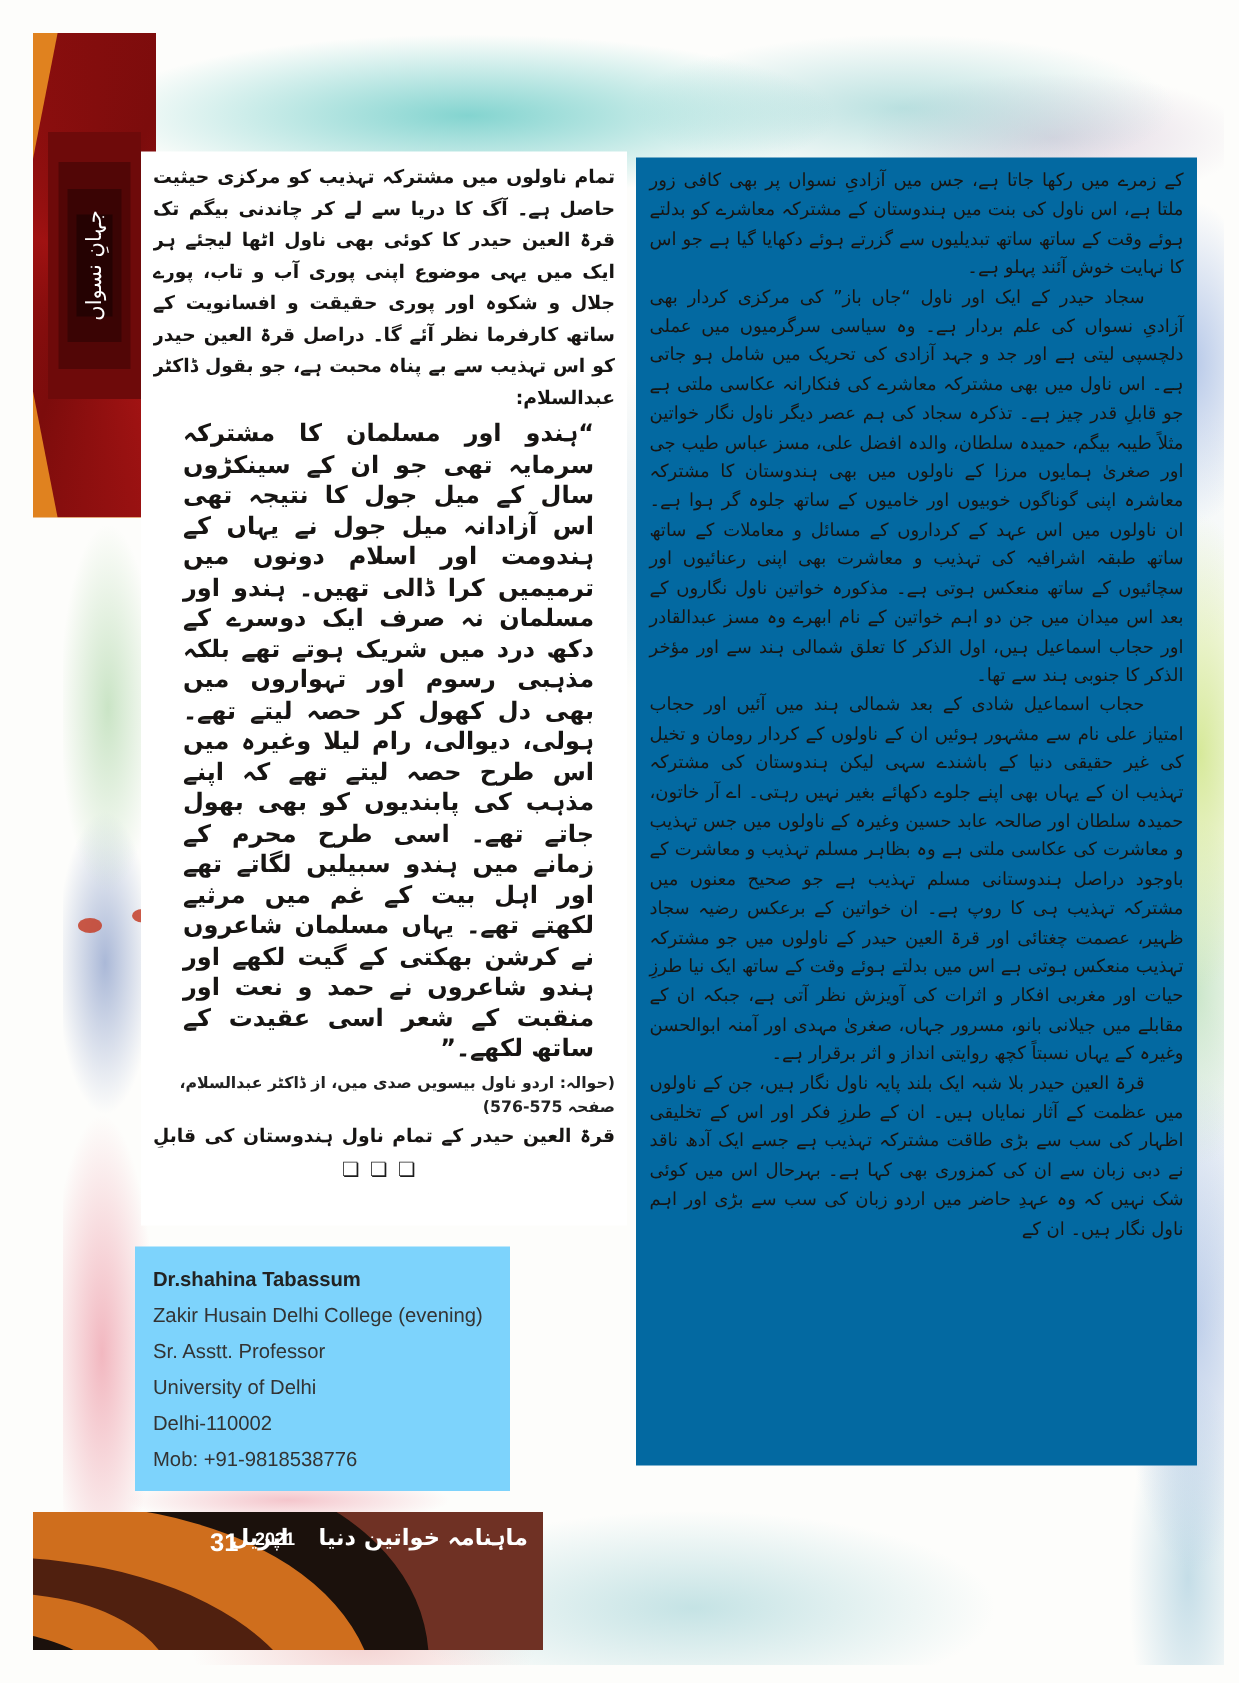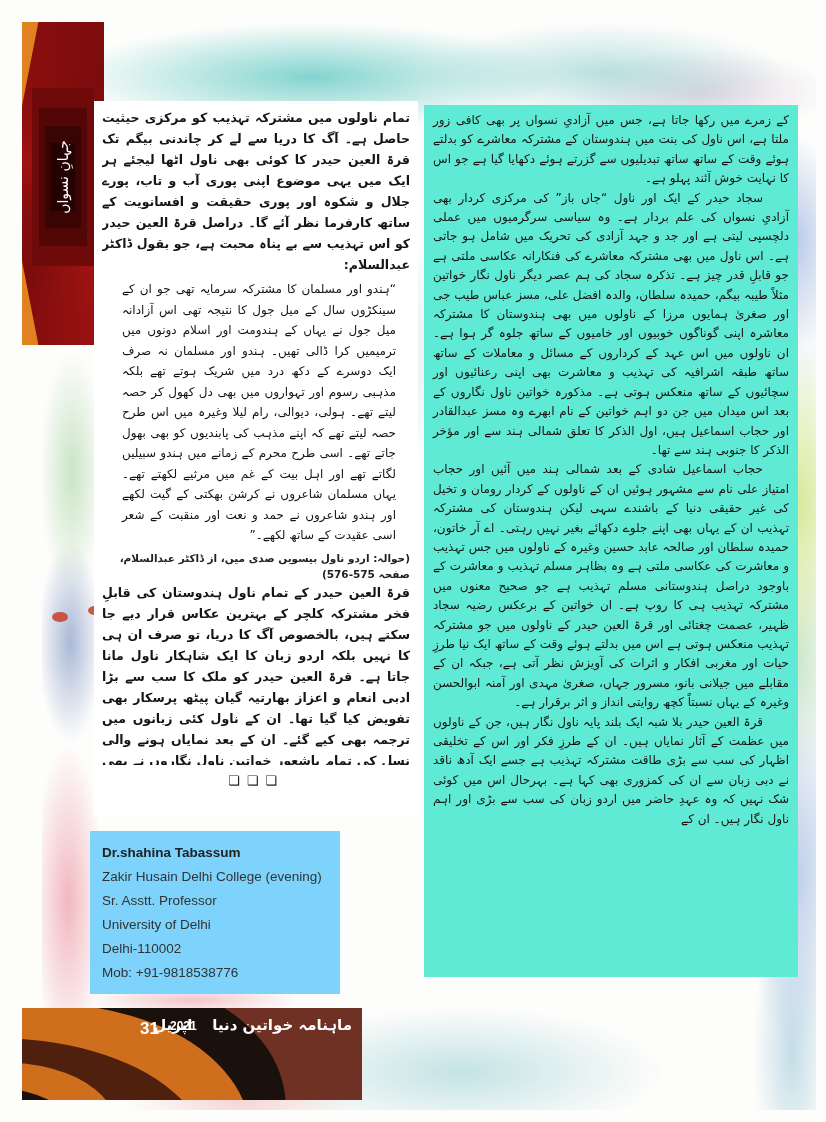--- a/index.html
+++ b/index.html
@@ -54,27 +54,27 @@
 
   
   .urdu{direction:rtl;text-align:justify;color:#171513;}
   .col-left{
     position:absolute;left:94px;top:101px;width:324px;height:716px;
     background:#fff;box-sizing:border-box;padding:6px 8px 0 8px;overflow:hidden;
   }
   .col-left .flow{height:658px;overflow:hidden;font-size:12.5px;line-height:21px;}
   .col-right{
     position:absolute;left:424px;top:105px;width:374px;height:872px;
-    background:#5eead4;box-sizing:border-box;padding:6px 9px;overflow:hidden;
+    background:#0369a1;box-sizing:border-box;padding:6px 9px;overflow:hidden;
     font-size:12px;line-height:19.4px;
   }
   .col-right p{margin:0;}
   .col-right p + p{text-indent:26px;}
   .col-left p{margin:0;font-weight:bold;}
-  blockquote.quote{margin:4px 14px 4px 20px;font-size:12px;line-height:20.5px;}
+  blockquote.quote{margin:4px 14px 4px 20px;font-size:16px;line-height:20.5px;font-weight:bold;}
   .citation{direction:rtl;text-align:right;font-size:10.5px;line-height:16px;margin:2px 0 4px 0;color:#222;}
   .endmark{
     text-align:center;font-size:13px;letter-spacing:7px;color:#1d1d1d;
     margin-top:8px;direction:ltr;
   }
 
   
   .author-card{
     position:absolute;left:90px;top:831px;width:250px;height:163px;background:#7dd3fc;
     box-sizing:border-box;padding:10px 0 0 12px;

